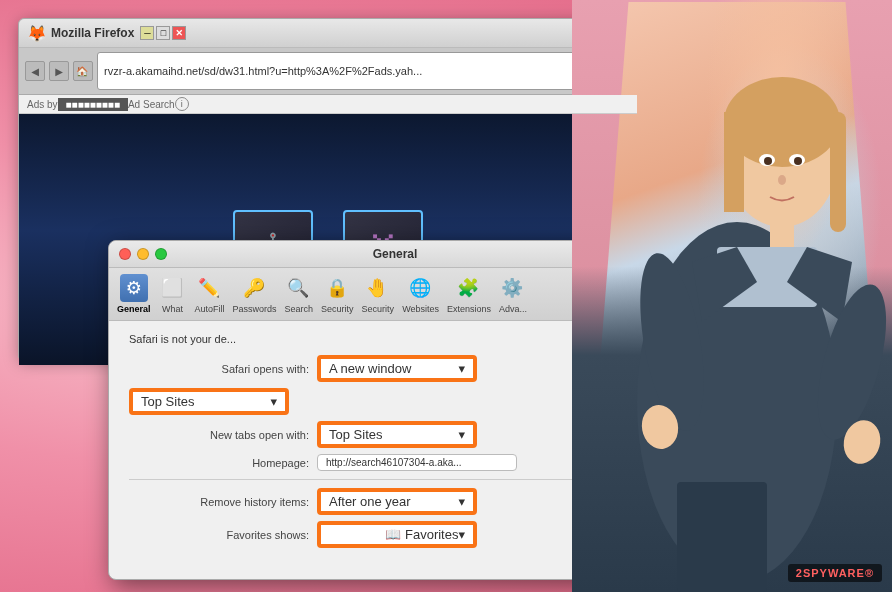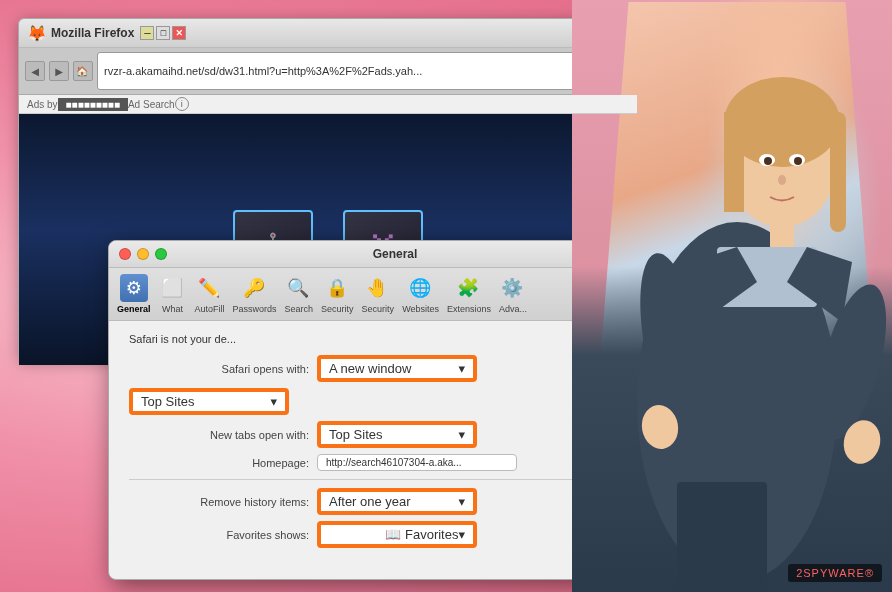--- a/index.html
+++ b/index.html
@@ -294,21 +294,21 @@
     }
 
     
     .watermark {
       position: absolute;
       bottom: 10px;
       right: 10px;
       background: rgba(0,0,0,0.6);
       color: white;
       font-size: 11px;
-      font-weight: normal;
+      font-weight: bold;
       padding: 3px 8px;
       border-radius: 3px;
       letter-spacing: 1px;
     }
 
     .watermark span {
       color: #ff6060;
     }
 
     

